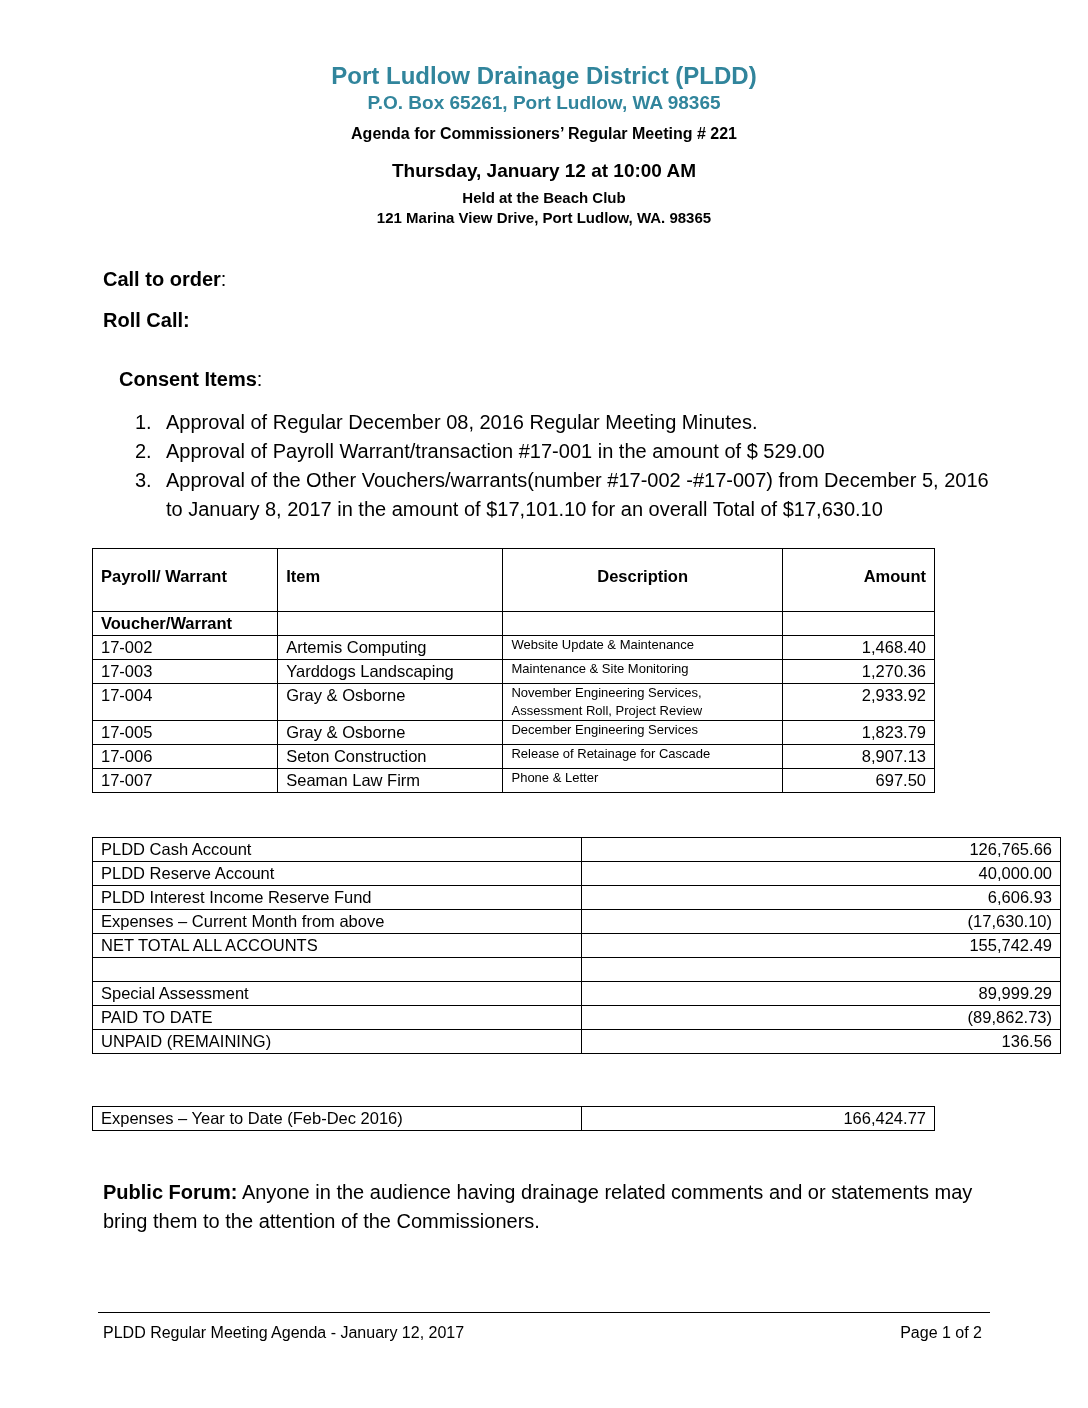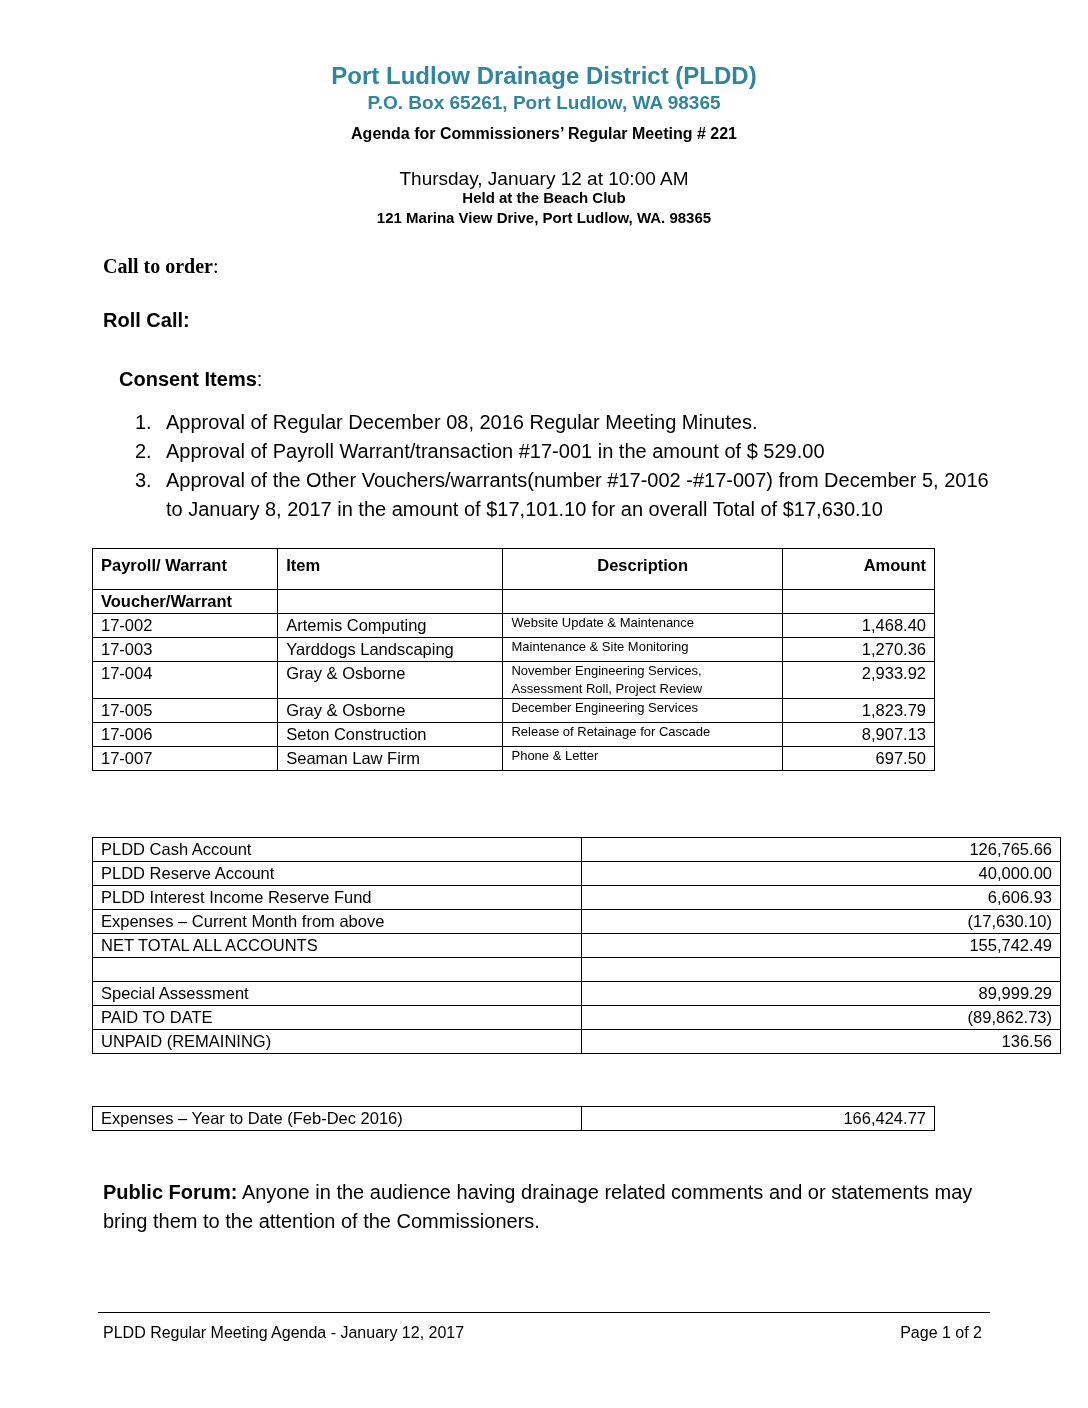--- a/index.html
+++ b/index.html
@@ -1,40 +1,40 @@
 <!DOCTYPE html>
 <html><head>
 <meta charset="utf-8">
 <style>
   html, body { margin: 0; padding: 0; background: #ffffff; }
   body { width: 1088px; height: 1408px; position: relative; font-family: "Liberation Sans", sans-serif; color: #000; overflow: hidden; }
   .header { position: absolute; left: 0; width: 1088px; text-align: center; }
   .title { top: 62px; font-size: 24px; font-weight: bold; color: #31859c; }
   .subtitle { top: 92px; font-size: 19px; font-weight: bold; color: #31859c; }
   .agenda { top: 125px; font-size: 16px; font-weight: bold; }
-  .datetime { top: 168px; font-size: 19px; font-weight: normal; }
+  .datetime { top: 160px; font-size: 19px; font-weight: bold; }
   .held { top: 189px; font-size: 15px; font-weight: bold; }
   .address { top: 209px; font-size: 15px; font-weight: bold; }
 
   .section { position: absolute; left: 103px; font-size: 20px; font-weight: bold; }
   .section .colon { font-weight: normal; }
-  .s-call { top: 255px; font-family: Liberation Serif, serif; }
+  .s-call { top: 268px; }
   .s-roll { top: 309px; }
   .s-consent { top: 368px; margin-left: 16px; }
 
   .consent-list { position: absolute; left: 130px; top: 408px; width: 860px; font-size: 20px; line-height: 29px; margin: 0; padding: 0; list-style: none; }
   .consent-list li { position: relative; padding-left: 36px; }
   .consent-list .num { position: absolute; left: 5px; top: 0; }
 
   table { border-collapse: collapse; position: absolute; }
   td { border: 1.5px solid #000; padding: 0 8px; vertical-align: top; }
 
   .vouchers { left: 92px; top: 548px; width: 843px; font-size: 16.5px; }
   .vouchers td { height: 23px; line-height: 22px; }
-  .vouchers th { border: 1.5px solid #000; padding: 5px 8px; font-weight: bold; height: 30px; vertical-align: top; line-height: 22px; font-size: 16.5px; }
+  .vouchers th { border: 1.5px solid #000; padding: 16px 8px; font-weight: bold; height: 30px; vertical-align: top; line-height: 22px; font-size: 16.5px; }
   .vouchers .c1 { width: 168px; text-align: left; }
   .vouchers .c2 { width: 208px; text-align: left; }
   .vouchers .c3 { width: 262px; text-align: center; }
   .vouchers .c4 { width: 135px; text-align: right; }
   .vouchers td.desc-small { font-size: 13px; line-height: 18px; }
   .vouchers td.amount { text-align: right; }
   .vouchers td.bold { font-weight: bold; }
 
   .accounts { left: 92px; top: 837px; width: 969px; font-size: 16.5px; }
   .accounts td { height: 23px; line-height: 23px; }

